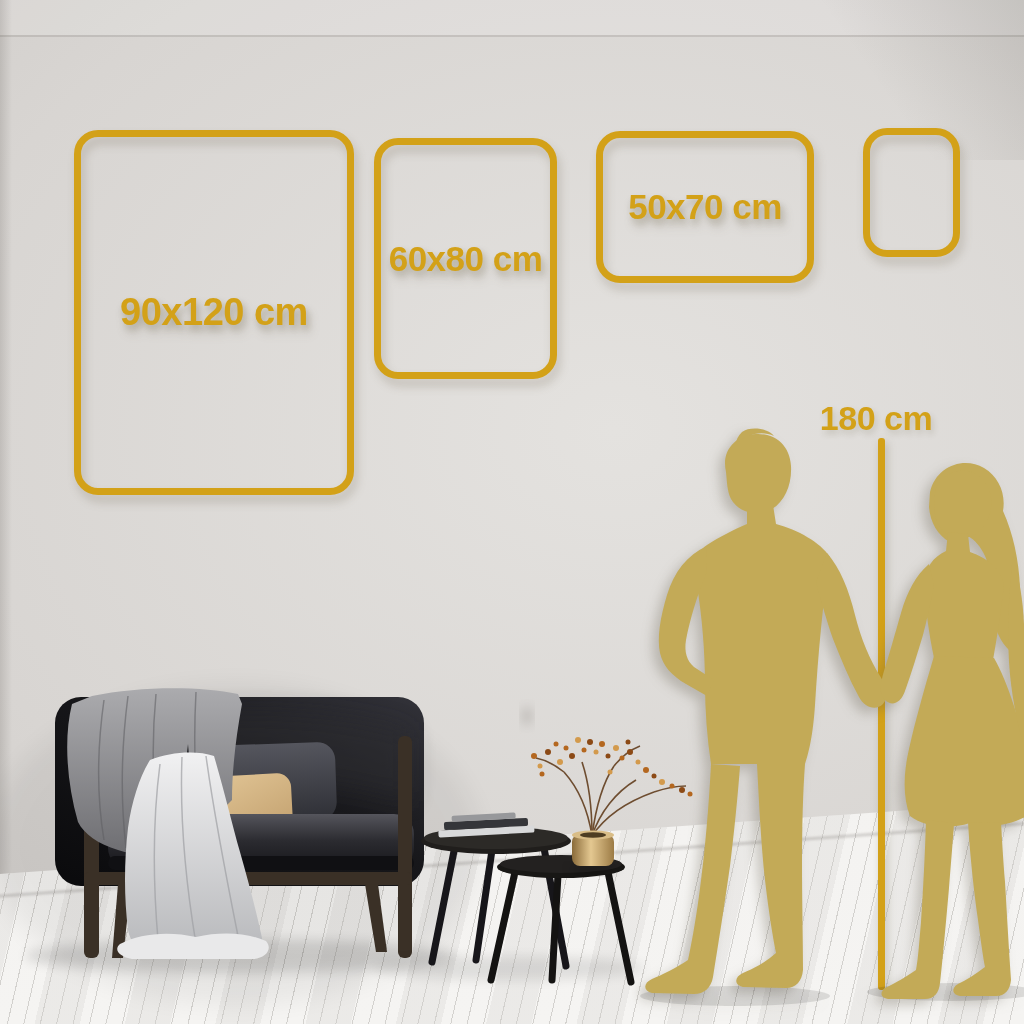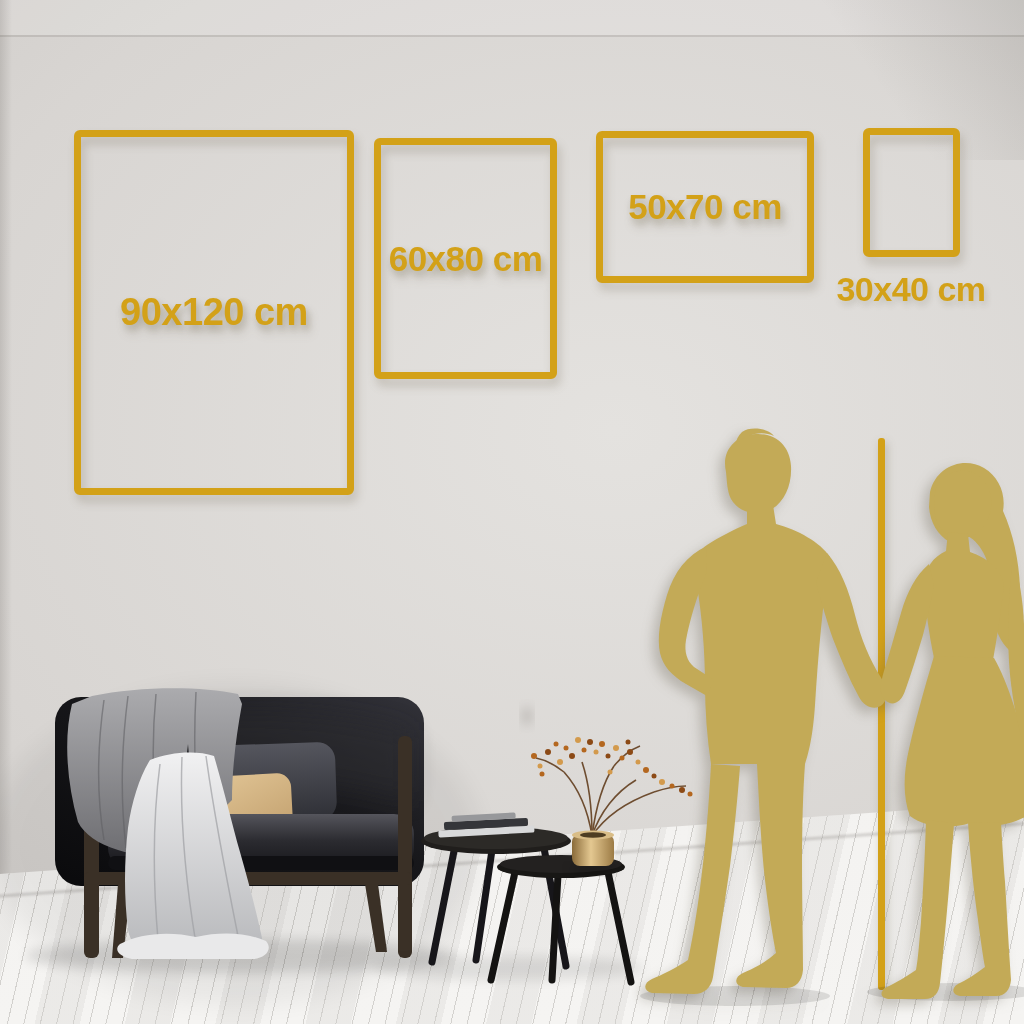--- a/index.html
+++ b/index.html
@@ -18,21 +18,21 @@
     position:absolute;inset:0;
     clip-path:polygon(0 874px, 1024px 802px, 1024px 1024px, 0 1024px);
     background:
       repeating-linear-gradient(103deg, rgba(210,208,205,.28) 0 44px, rgba(255,255,255,0) 44px 88px),
       repeating-linear-gradient(103deg, rgba(255,255,255,0) 0 13px, rgba(156,153,148,.38) 13px 14px, rgba(255,255,255,0) 14px 16px),
       linear-gradient(180deg,#e9e8e6 0%, var(--floor) 30%, #f5f4f2 100%);
   }
   .floor-junction{position:absolute;left:-6px;top:895px;width:1100px;height:3px;background:rgba(118,113,106,.28);transform-origin:left center;transform:rotate(-4.05deg);filter:blur(1px);}
   
   .frame{
-    position:absolute;border:7px solid var(--gold);border-radius:6px;
+    position:absolute;border:7px solid var(--gold);border-radius:24px;
     display:flex;align-items:center;justify-content:center;
     filter:drop-shadow(3px 7px 5px rgba(80,70,40,.22));
   }
   .frame-90{left:74px;top:130px;width:266px;height:351px;}
   .frame-60{left:374px;top:138px;width:169px;height:227px;}
   .frame-50{left:596px;top:131px;width:204px;height:138px;}
   .frame-30{left:863px;top:128px;width:83px;height:115px;}
   .size-label{
     color:var(--gold);font-weight:700;letter-spacing:-.5px;
     text-shadow:2px 4px 6px rgba(80,70,40,.18);white-space:nowrap;
@@ -66,22 +66,22 @@
   <div class="frame frame-90">
     <span class="size-label fs38">90x120 cm</span>
   </div>
   <div class="frame frame-60">
     <span class="size-label fs35">60x80 cm</span>
   </div>
   <div class="frame frame-50">
     <span class="size-label fs35">50x70 cm</span>
   </div>
   <div class="frame frame-30"></div>
-  <div class="label-30 size-label fs34">30x40 cm</div>
-
+
+  <div class="label-180 size-label fs34">180 cm</div>
   <div class="ruler-line"></div>
 
   <svg class="layer" width="1024" height="1024" viewBox="0 0 1024 1024">
     <defs>
       <filter id="b6" x="-50%" y="-50%" width="200%" height="200%">
           <feGaussianBlur stdDeviation="6"></feGaussianBlur>
         </filter>
       <filter id="b12" x="-50%" y="-50%" width="200%" height="200%">
           <feGaussianBlur stdDeviation="12"></feGaussianBlur>
         </filter>

